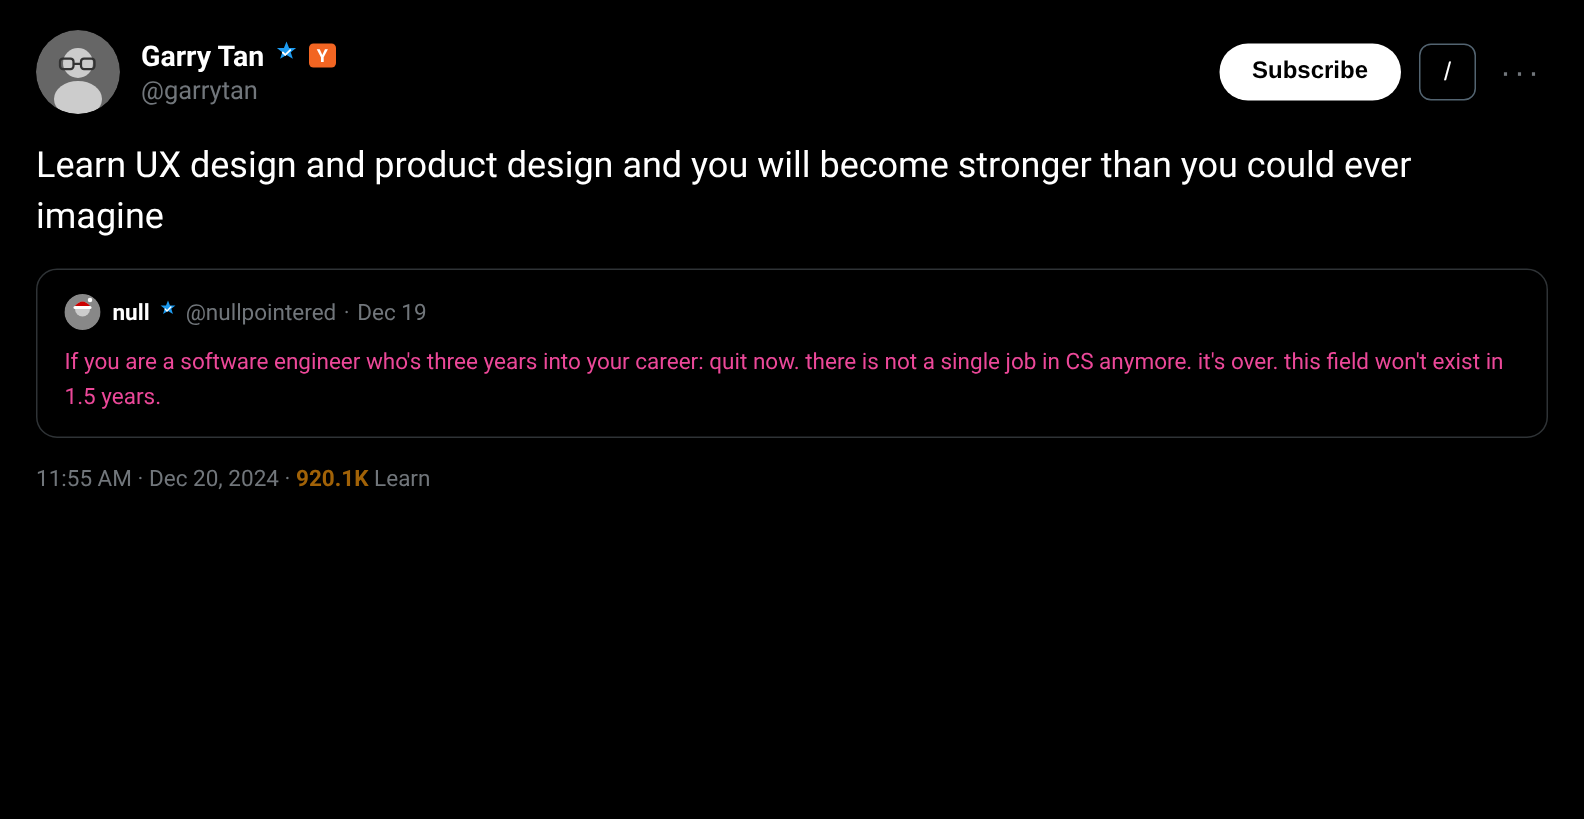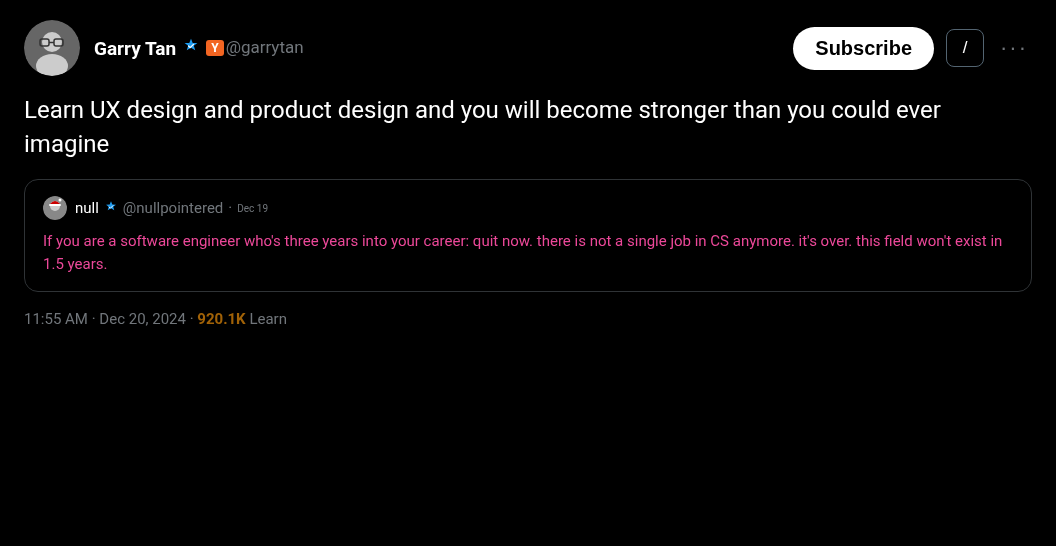--- a/index.html
+++ b/index.html
@@ -40,21 +40,21 @@
       background: #333;
       overflow: hidden;
       flex-shrink: 0;
       display: flex;
       align-items: center;
       justify-content: center;
     }
 
     .user-text {
       display: flex;
-      flex-direction: row;
+      flex-direction: column;
       gap: 2px;
     }
 
     .user-name-row {
       display: flex;
       align-items: center;
       gap: 6px;
     }
 
     .user-name {
@@ -87,21 +87,21 @@
       align-items: center;
       gap: 12px;
     }
 
     .subscribe-btn {
       background-color: #ffffff;
       color: #000000;
       border: none;
       border-radius: 9999px;
       padding: 10px 22px;
-      font-size: 20px;
+      font-size: 16px;
       font-weight: 700;
       cursor: pointer;
     }
 
     .slash-btn {
       width: 38px;
       height: 38px;
       border-radius: 8px;
       border: 1.5px solid #536471;
       background: transparent;
@@ -156,41 +156,41 @@
 
     .quote-user-row {
       display: flex;
       align-items: center;
       gap: 5px;
       flex-wrap: wrap;
     }
 
     .quote-name {
       font-size: 15px;
-      font-weight: 400;
+      font-weight: 700;
       color: #ffffff;
     }
 
     .quote-verified {
       color: #1d9bf0;
       font-size: 14px;
     }
 
     .quote-handle {
       font-size: 15px;
       color: #71767b;
     }
 
     .quote-dot {
       color: #71767b;
       font-size: 15px;
     }
 
     .quote-date {
-      font-size: 10px;
+      font-size: 15px;
       color: #71767b;
     }
 
     .quote-text {
       font-size: 15px;
       color: #ec4899;
       line-height: 1.5;
     }
 
     .tweet-meta {

